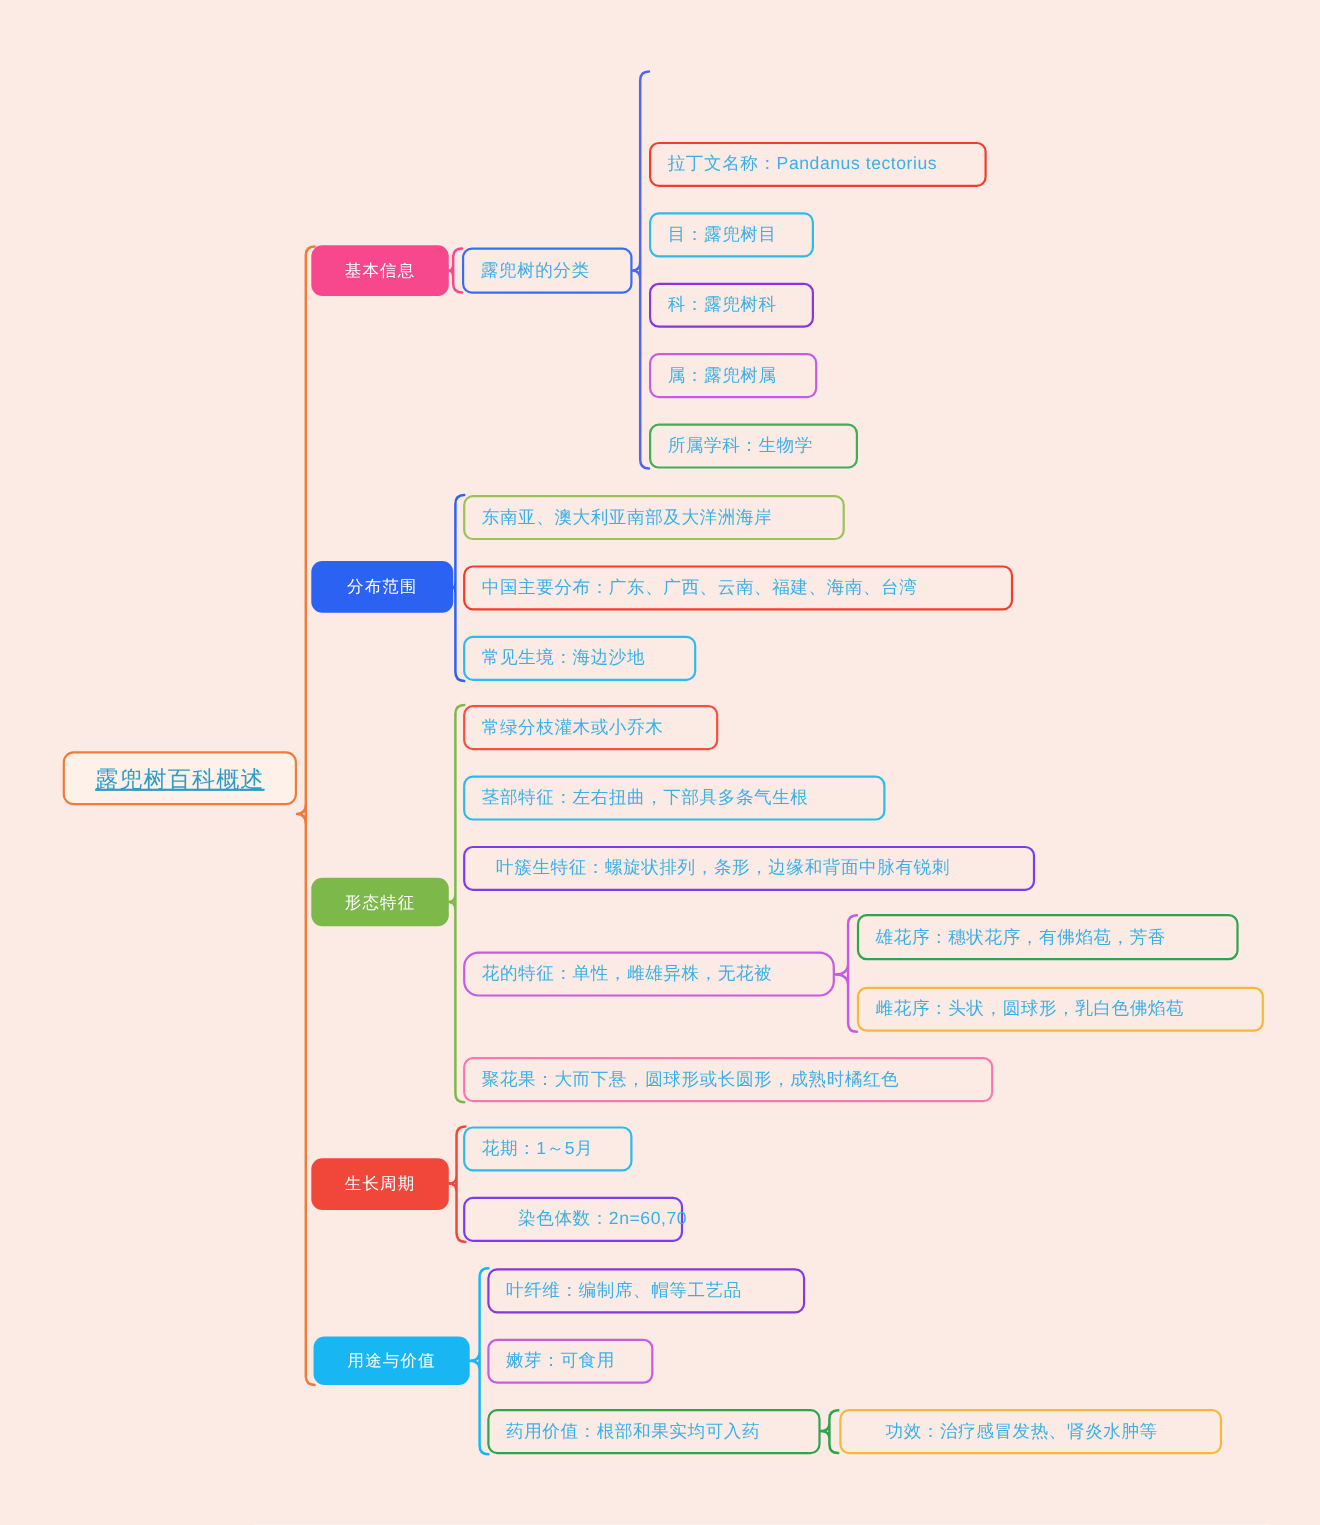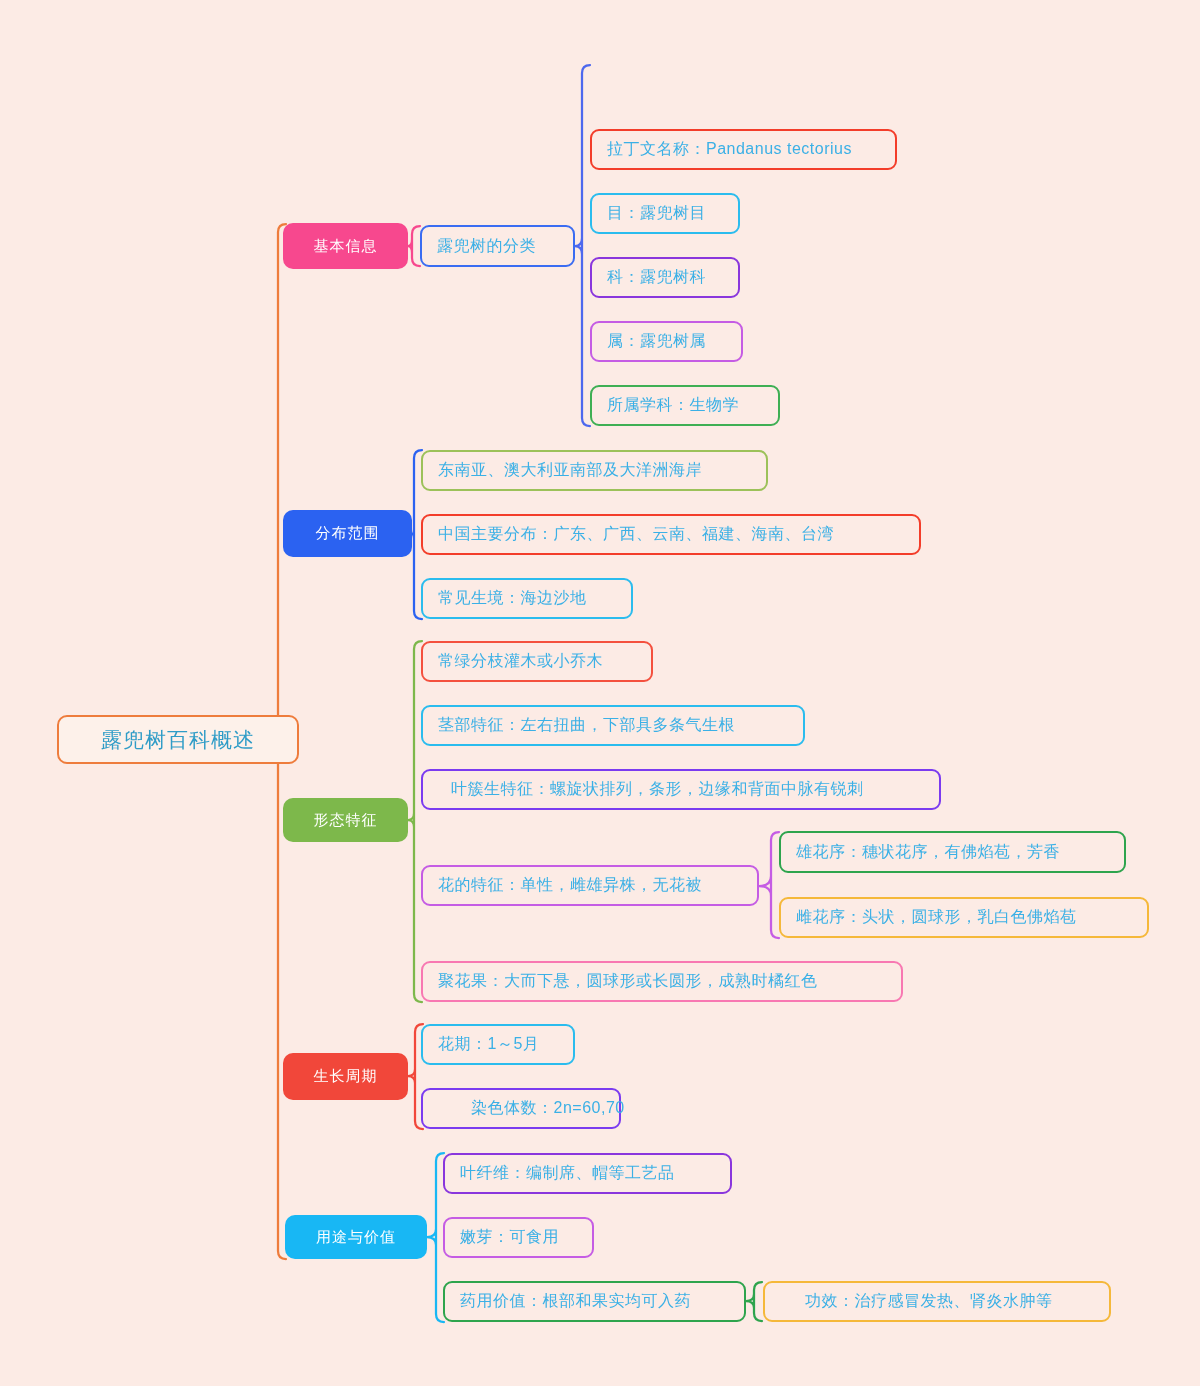--- a/index.html
+++ b/index.html
@@ -24,21 +24,21 @@
       <path stroke="#4d68ee" d="M 590 65 Q 582 65 582 73 L 582 418 Q 582 426 590 426 M 575 246 Q 582 246 582 238 M 575 246 Q 582 246 582 254"></path>
       <path stroke="#2b62f1" d="M 422 450 Q 414 450 414 458 L 414 611 Q 414 619 422 619 M 412 534 Q 414 534 414 527 M 412 534 Q 414 534 414 541"></path>
       <path stroke="#7db84b" d="M 422 641 Q 414 641 414 649 L 414 994 Q 414 1002 422 1002 M 408 820 Q 414 820 414 813 M 408 820 Q 414 820 414 827"></path>
       <path stroke="#c55ce4" d="M 779 832 Q 771 832 771 840 L 771 930 Q 771 938 779 938 M 759 886 Q 771 886 771 876 M 759 886 Q 771 886 771 896"></path>
       <path stroke="#f1473a" d="M 423 1024 Q 415 1024 415 1032 L 415 1121 Q 415 1129 423 1129 M 408 1076 Q 415 1076 415 1069 M 408 1076 Q 415 1076 415 1083"></path>
       <path stroke="#18b7f4" d="M 444 1153 Q 436 1153 436 1161 L 436 1314 Q 436 1322 444 1322 M 427 1237 Q 436 1237 436 1229 M 427 1237 Q 436 1237 436 1245"></path>
       <path stroke="#2ea44d" d="M 762 1282 Q 754 1282 754 1290 L 754 1313 Q 754 1321 762 1321 M 746 1301 Q 754 1301 754 1294 M 746 1301 Q 754 1301 754 1308"></path>
     </g>
   </svg>
 
-  <div class="node root-node" style="left:57px;top:715px;width:242px;height:49px;">露兜树百科概述</div>
+  <div class="node root-node" style="left:57px;top:683px;width:213px;height:49px;text-decoration:underline;">露兜树百科概述</div>
 
   <div class="node topic" style="left: 283px; top: 223px; width: 125px; height: 46px; background-color: rgb(247, 72, 142);">基本信息</div>
   <div class="node topic" style="left: 283px; top: 510px; width: 129px; height: 47px; background-color: rgb(43, 98, 241);">分布范围</div>
   <div class="node topic" style="left: 283px; top: 798px; width: 125px; height: 44px; background-color: rgb(125, 184, 75);">形态特征</div>
   <div class="node topic" style="left: 283px; top: 1053px; width: 125px; height: 47px; background-color: rgb(241, 71, 58);">生长周期</div>
   <div class="node topic" style="left: 285px; top: 1215px; width: 142px; height: 44px; background-color: rgb(24, 183, 244);">用途与价值</div>
 
   <div class="node leaf" style="left: 420px; top: 225px; width: 155px; height: 42px; border-color: rgb(58, 108, 242);">露兜树的分类</div>
   <div class="node leaf" style="left: 590px; top: 129px; width: 307px; height: 41px; border-color: rgb(243, 61, 42);">拉丁文名称：Pandanus tectorius</div>
   <div class="node leaf" style="left: 590px; top: 193px; width: 150px; height: 41px; border-color: rgb(43, 188, 238);">目：露兜树目</div>
@@ -46,21 +46,21 @@
   <div class="node leaf" style="left: 590px; top: 321px; width: 153px; height: 41px; border-color: rgb(197, 92, 228);">属：露兜树属</div>
   <div class="node leaf" style="left: 590px; top: 385px; width: 190px; height: 41px; border-color: rgb(62, 175, 84);">所属学科：生物学</div>
 
   <div class="node leaf" style="left: 421px; top: 450px; width: 347px; height: 41px; border-color: rgb(156, 193, 89);">东南亚、澳大利亚南部及大洋洲海岸</div>
   <div class="node leaf" style="left: 421px; top: 514px; width: 500px; height: 41px; border-color: rgb(243, 61, 42);">中国主要分布：广东、广西、云南、福建、海南、台湾</div>
   <div class="node leaf" style="left: 421px; top: 578px; width: 212px; height: 41px; border-color: rgb(43, 188, 238);">常见生境：海边沙地</div>
 
   <div class="node leaf" style="left: 421px; top: 641px; width: 232px; height: 41px; border-color: rgb(244, 80, 62);">常绿分枝灌木或小乔木</div>
   <div class="node leaf" style="left: 421px; top: 705px; width: 384px; height: 41px; border-color: rgb(43, 188, 238);">茎部特征：左右扭曲，下部具多条气生根</div>
   <div class="node leaf" style="left: 421px; top: 769px; width: 520px; height: 41px; border-color: rgb(123, 59, 240); padding-left: 28px;">叶簇生特征：螺旋状排列，条形，边缘和背面中脉有锐刺</div>
-  <div class="node leaf" style="left: 421px; top: 865px; width: 338px; height: 41px; border-color: rgb(197, 92, 228);">花的特征：单性，雌雄异株，无花被</div>
+  <div class="node leaf" style="left: 421px; top: 865px; width: 338px; height: 41px; border-color: rgb(197, 92, 228); border-radius: 14px;">花的特征：单性，雌雄异株，无花被</div>
   <div class="node leaf" style="left: 779px; top: 831px; width: 347px; height: 42px; border-color: rgb(46, 164, 77);">雄花序：穗状花序，有佛焰苞，芳香</div>
   <div class="node leaf" style="left: 779px; top: 897px; width: 370px; height: 41px; border-color: rgb(245, 184, 58);">雌花序：头状，圆球形，乳白色佛焰苞</div>
   <div class="node leaf" style="left: 421px; top: 961px; width: 482px; height: 41px; border-color: rgb(248, 120, 178);">聚花果：大而下悬，圆球形或长圆形，成熟时橘红色</div>
 
   <div class="node leaf" style="left: 421px; top: 1024px; width: 154px; height: 41px; border-color: rgb(43, 188, 238);">花期：1～5月</div>
   <div class="node leaf" style="left: 421px; top: 1088px; width: 200px; height: 41px; border-color: rgb(123, 59, 240); padding-left: 48px;">染色体数：2n=60,70</div>
 
   <div class="node leaf" style="left: 443px; top: 1153px; width: 289px; height: 41px; border-color: rgb(138, 54, 221);">叶纤维：编制席、帽等工艺品</div>
   <div class="node leaf" style="left: 443px; top: 1217px; width: 151px; height: 41px; border-color: rgb(197, 92, 228);">嫩芽：可食用</div>
   <div class="node leaf" style="left: 443px; top: 1281px; width: 303px; height: 41px; border-color: rgb(46, 164, 77);">药用价值：根部和果实均可入药</div>

